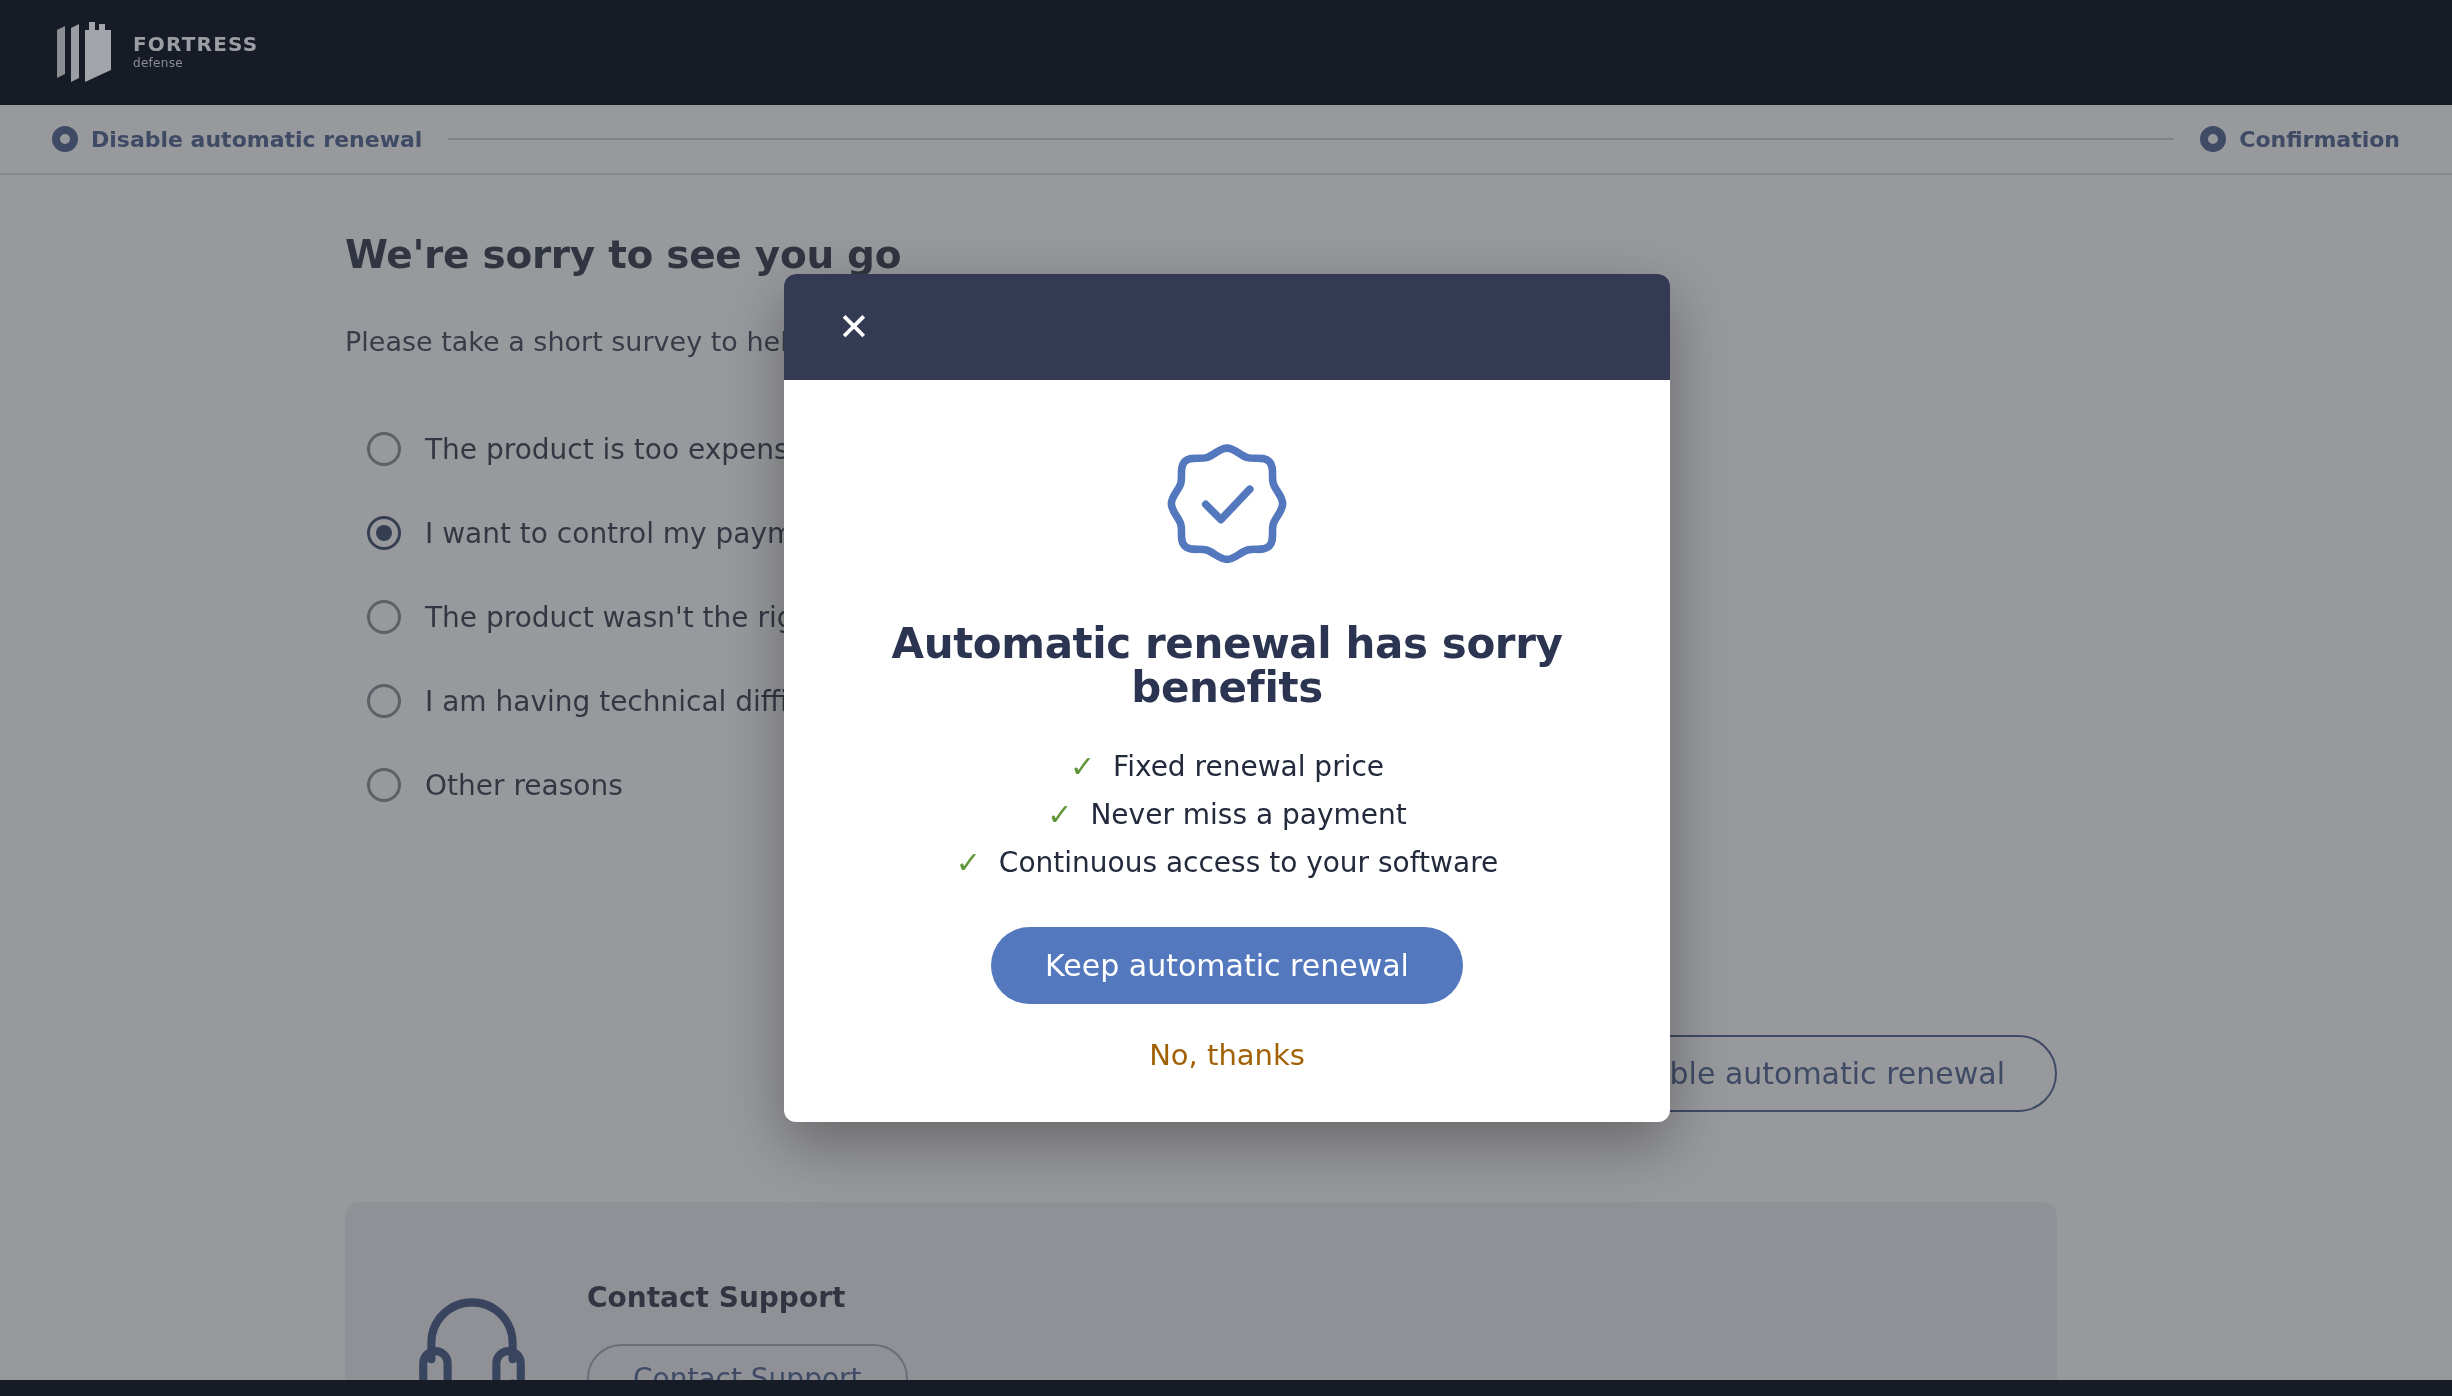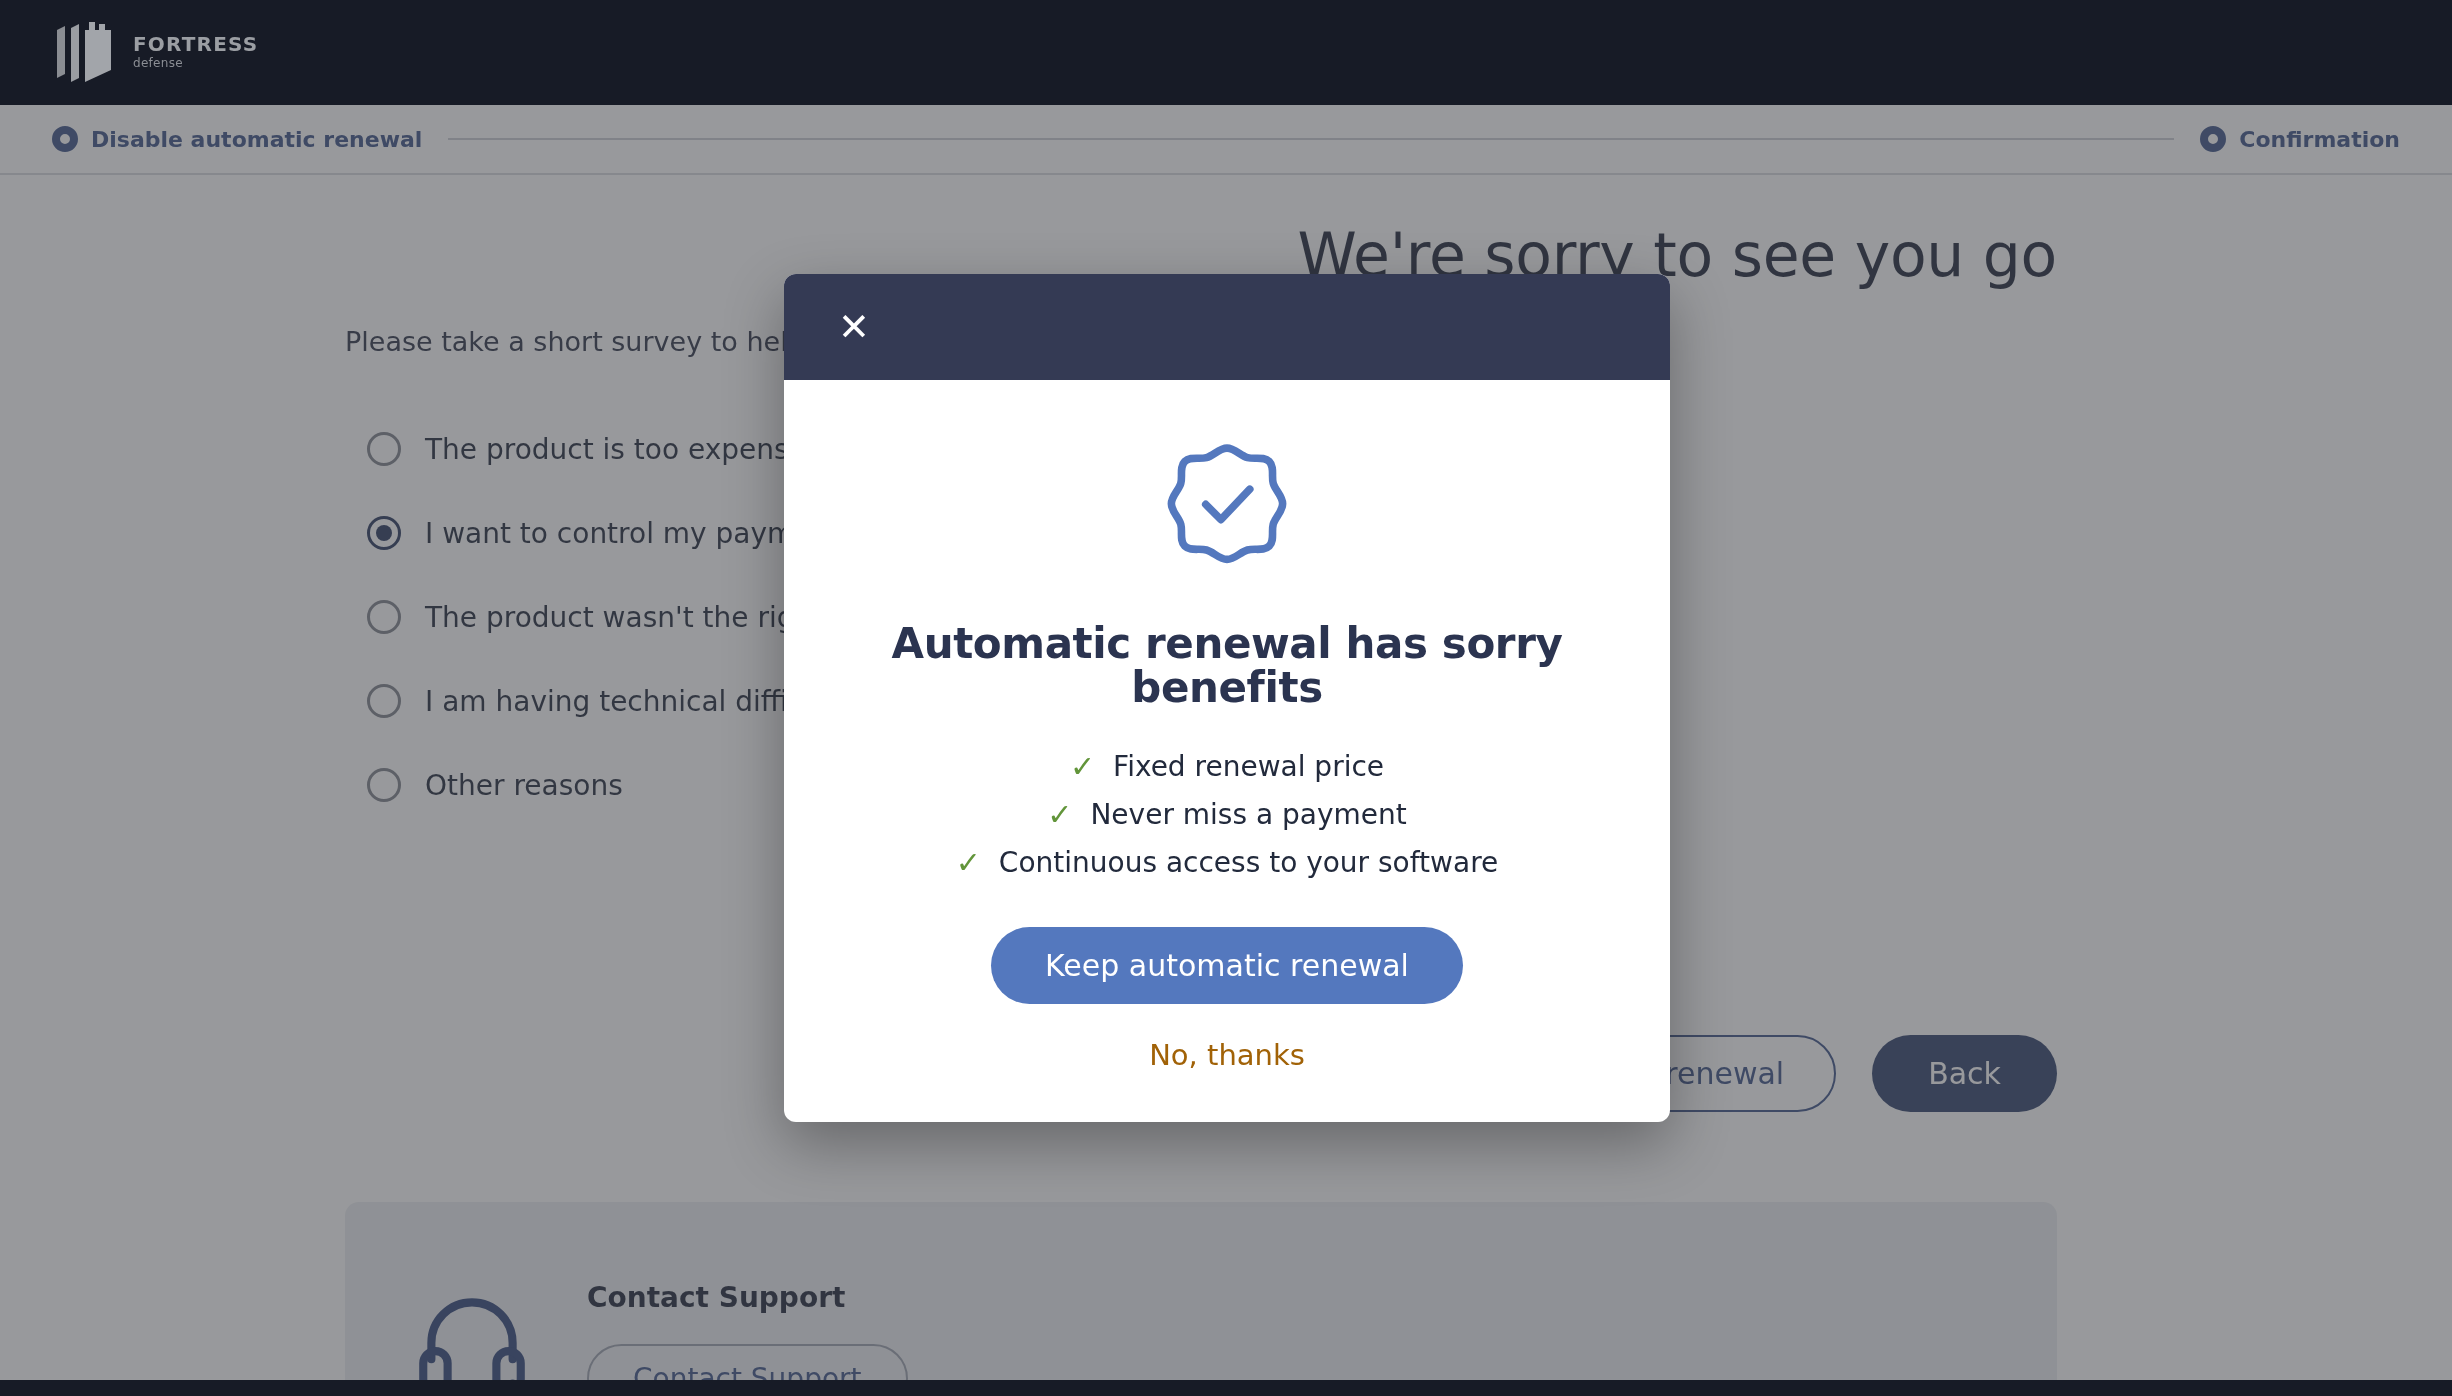--- a/index.html
+++ b/index.html
@@ -96,26 +96,25 @@
     width: 2452px; height: 1203px;
     background: #ffffff;
     padding: 0;
   }
   .content-inner {
     position: absolute;
     left: 345px; top: 50px;
     width: 1712px;
   }
   .page-title {
-    font-size: 60px;
-    font-weight: 400;
+    font-size: 39px;
+    font-weight: 700;
     color: #1b2335;
     letter-spacing: -.3px;
     line-height: 56px;
-    text-align: right;
   }
   .page-sub {
     margin-top: 42px;
     font-size: 27px;
     font-weight: 400;
     color: #2b3245;
     line-height: 34px;
   }
 
   .radio-list { margin-top: 48px; margin-left: 22px; }
@@ -380,21 +379,20 @@
         </div>
         <div class="radio-row">
           <span class="radio-mark"></span>
           <span class="radio-label">Other reasons</span>
         </div>
       </div>
     </div>
 
     <div class="actions">
       <button class="btn btn-outline">Disable automatic renewal</button>
-      <button class="btn btn-solid-navy">Back</button>
     </div>
 
     <div class="support-card">
       <svg class="headset-icon" viewBox="0 0 64 64" fill="none" stroke="#2d4378" stroke-width="4" stroke-linecap="round" stroke-linejoin="round">
         <path d="M12 38 V30 a20 20 0 0 1 40 0 v8"></path>
         <rect x="8" y="34" width="12" height="20" rx="6"></rect>
         <rect x="44" y="34" width="12" height="20" rx="6"></rect>
         <path d="M52 50 v2 a6 6 0 0 1 -6 6 h-12"></path>
       </svg>
       <div class="support-body">

